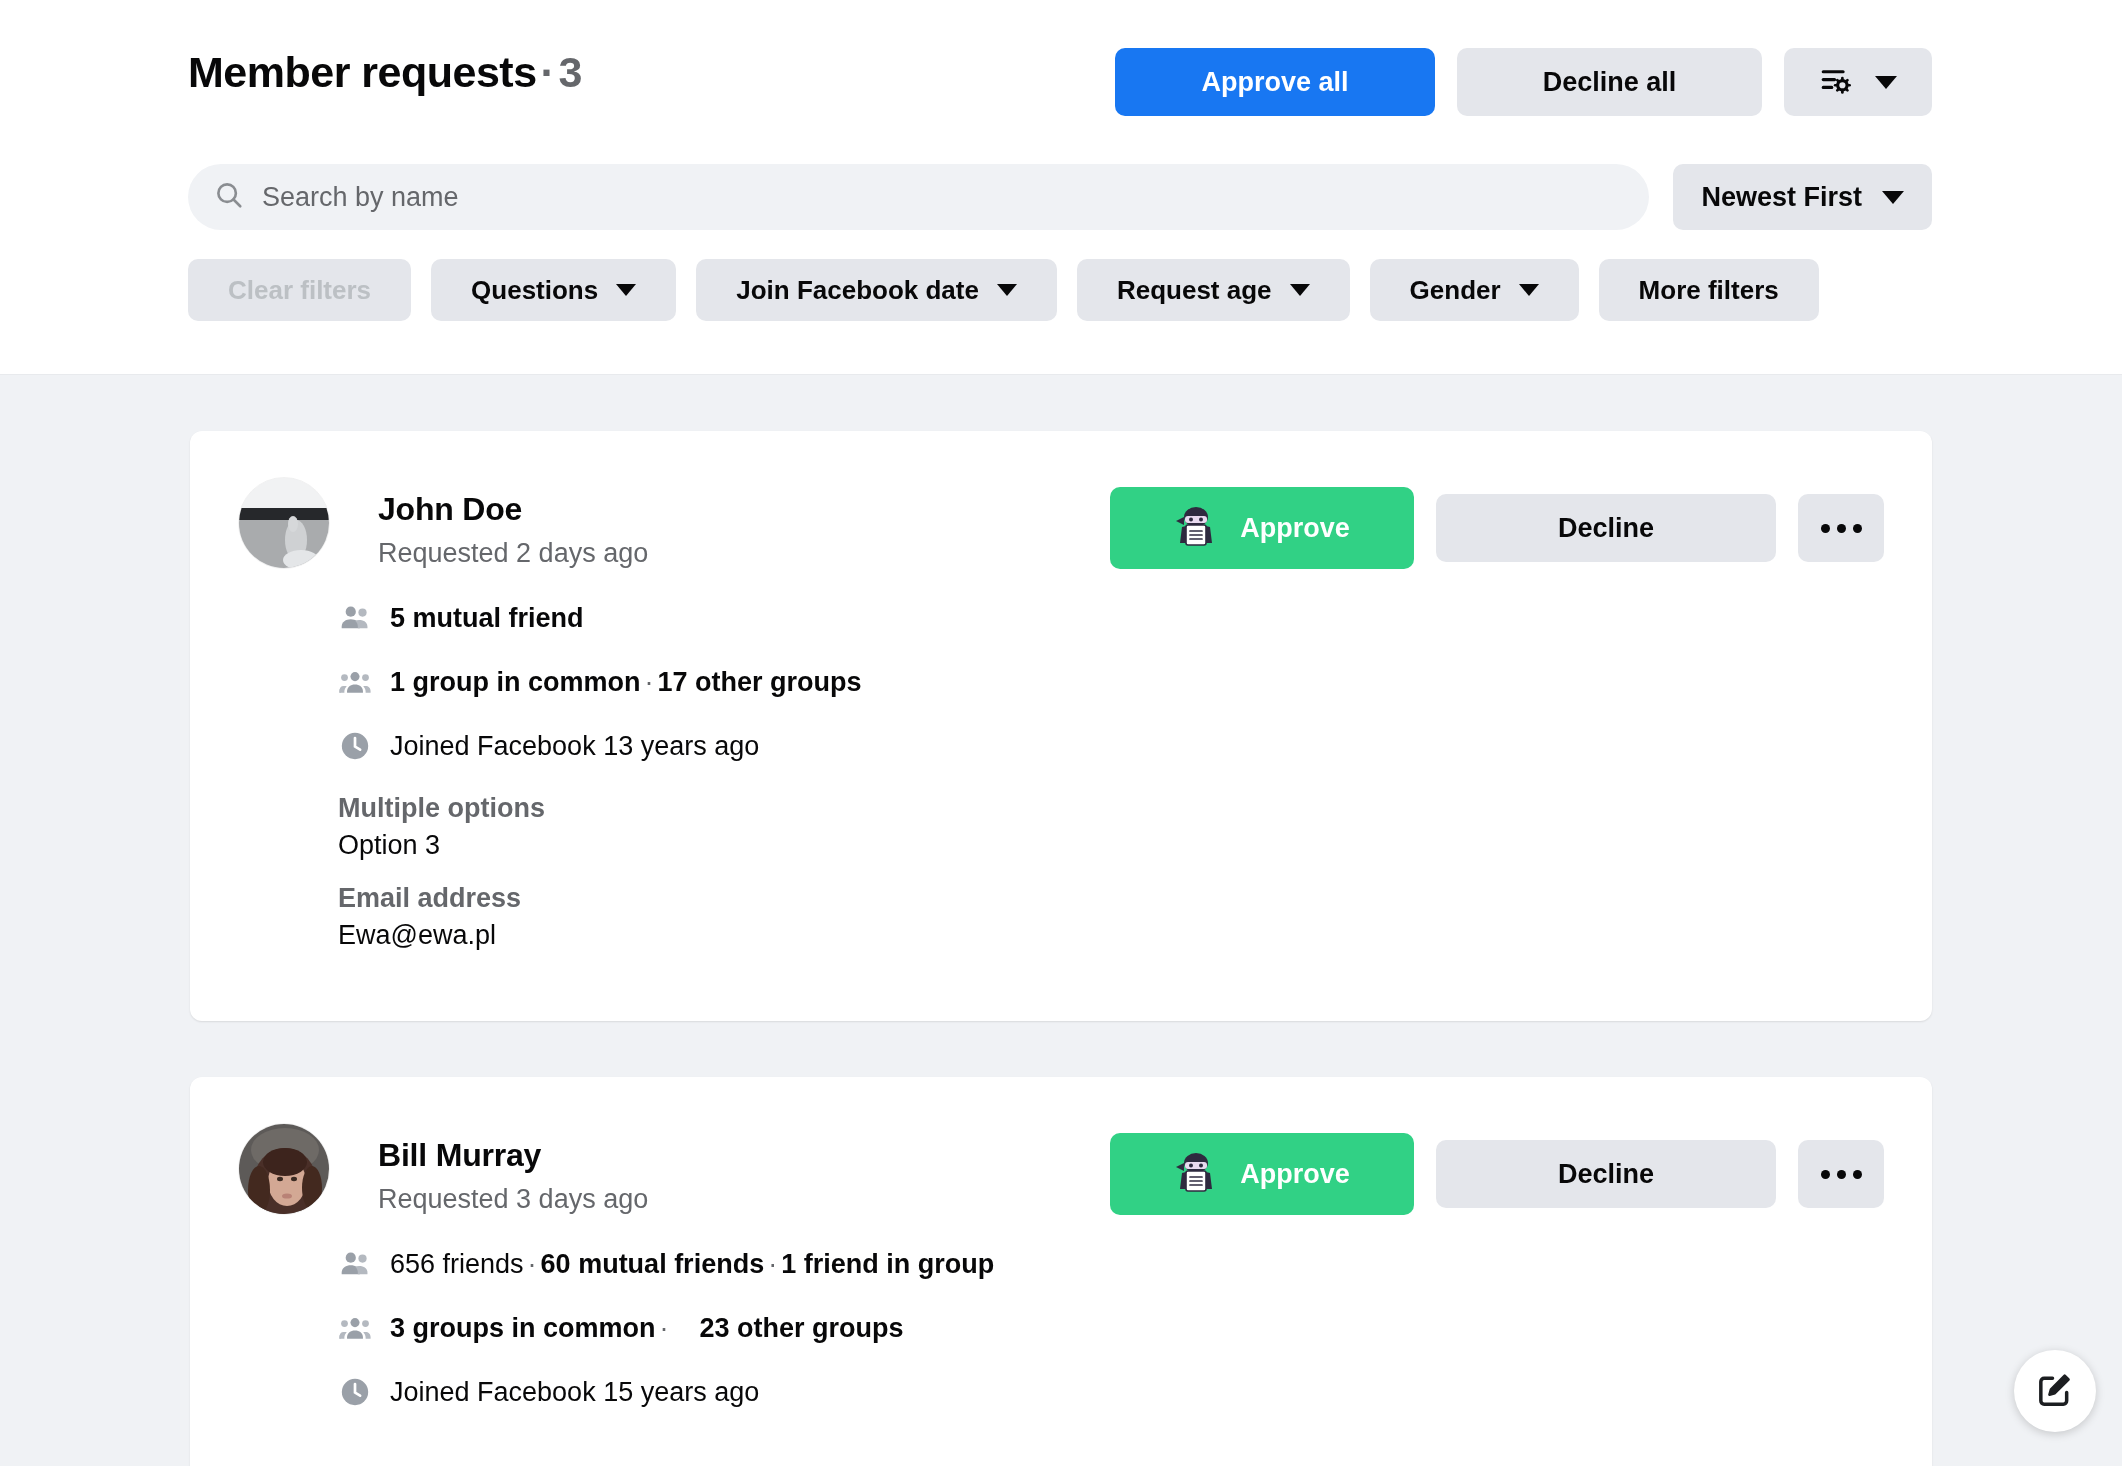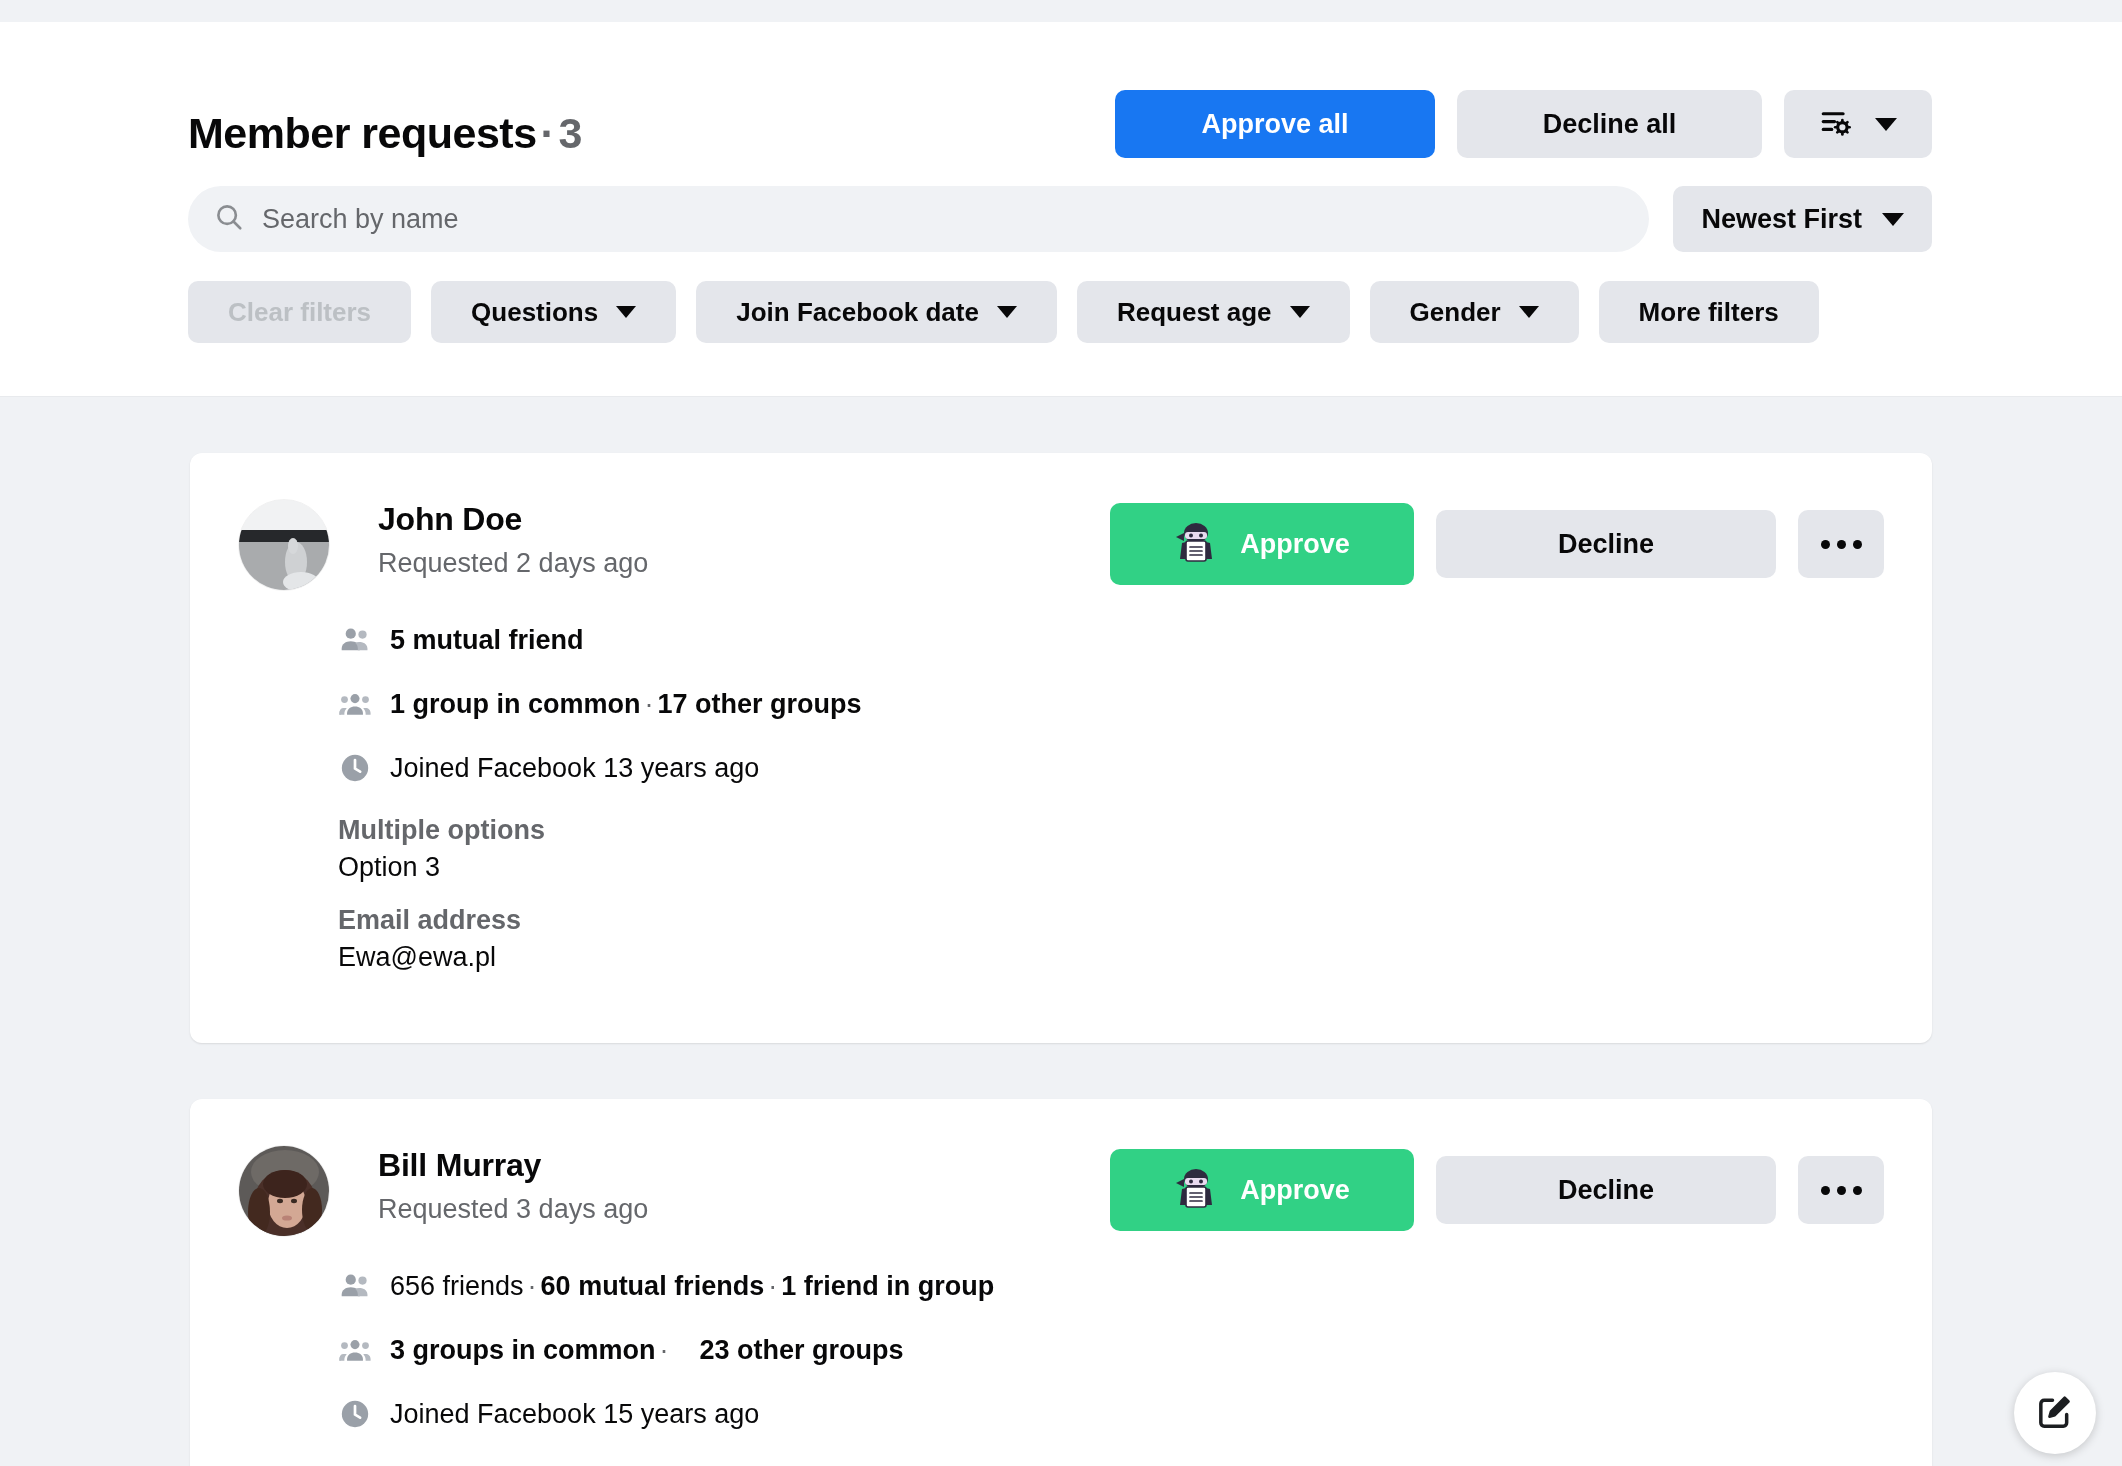--- a/index.html
+++ b/index.html
@@ -14,24 +14,23 @@
 
   
   .header {
     background: #ffffff;
     padding: 0 0 0 0;
     height: 375px;
     border-bottom: 1px solid #e8eaed;
     position: relative;
   }
   .header-top {
-    display: flex; align-items: flex-end;
+    display: flex; align-items: flex-start;
     padding: 48px 190px 0 188px;
     height: 136px;
-    margin-top: 22px;
   }
   .title {
     font-size: 43px; font-weight: bold; color: #080809;
     letter-spacing: -0.5px; white-space: nowrap;
   }
   .title .count { color: #65676b; font-weight: bold; }
   .title .dot { color: #65676b; font-weight: bold; padding: 0 4px; }
   .header-actions { margin-left: auto; display: flex; align-items: center; gap: 22px; }
 
   .btn {
@@ -83,21 +82,21 @@
   .caret { width: 0; height: 0; border-left: 11px solid transparent; border-right: 11px solid transparent; border-top: 13px solid #080809; display:block; }
   .caret-sm { border-left-width: 10px; border-right-width: 10px; border-top-width: 12px; }
 
   
   .body { padding: 0 190px; }
   .card {
     background: #ffffff; border-radius: 12px; margin-top: 56px;
     padding: 44px 48px 48px 48px;
     box-shadow: 0 1px 2px rgba(0,0,0,0.10);
   }
-  .card-head { display: flex; align-items: flex-start; }
+  .card-head { display: flex; align-items: flex-end; }
   .avatar {
     width: 92px; height: 92px; border-radius: 50%;
     flex: 0 0 92px; overflow: hidden; margin-top: 2px;
     border: 1px solid rgba(0,0,0,0.06);
   }
   .name-block { margin-left: 48px; padding-top: 4px; }
   .person-name { font-size: 32px; font-weight: bold; color: #080809; letter-spacing: -0.2px; }
   .person-sub { font-size: 27px; color: #65676b; margin-top: 10px; }
   .card-actions { margin-left: auto; display: flex; align-items: center; gap: 22px; padding-top: 6px; }
   .approve-btn {

